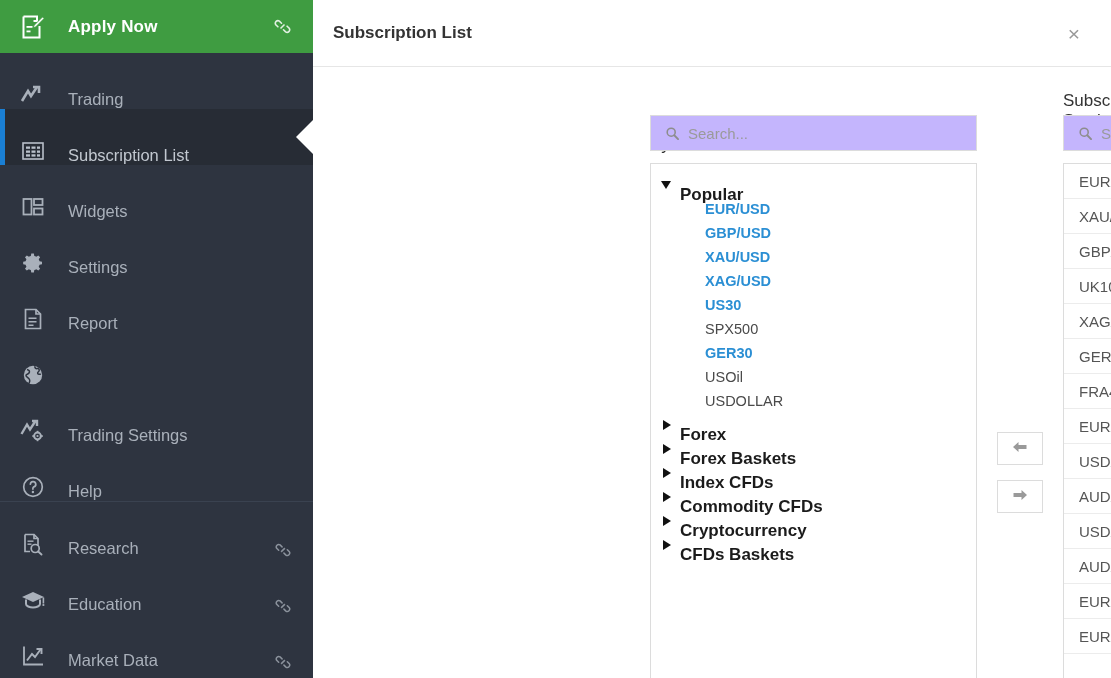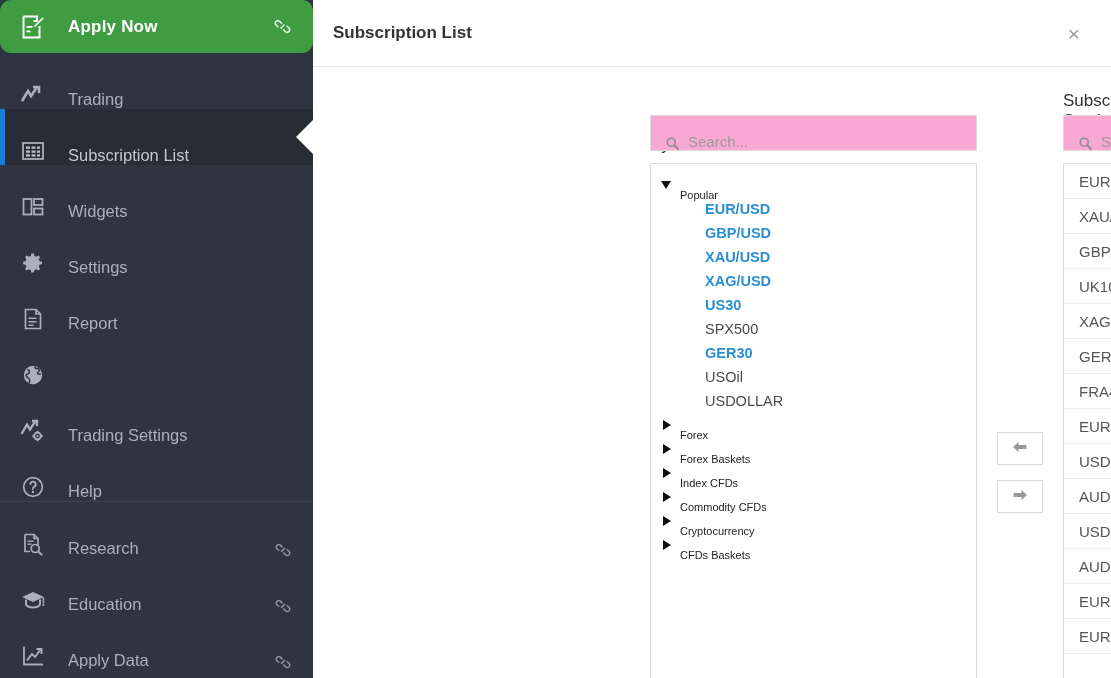--- a/index.html
+++ b/index.html
@@ -31,21 +31,20 @@
     overflow: hidden;
   }
   .apply-now {
     position: relative;
     height: 53px;
     background: #3f9c41;
     display: flex;
     align-items: center;
     padding: 0 22px 0 18px;
     box-sizing: border-box;
-    border-radius: 11px;
   }
   .apply-now .an-icon {
     width: 30px;
     height: 30px;
     flex: 0 0 30px;
     display: flex;
     align-items: center;
     justify-content: center;
   }
   .apply-now .an-label {
@@ -159,24 +158,24 @@
     font-size: 17px;
     color: #333333;
     top: 24px;
   }
 
   .search-box {
     position: absolute;
     top: 48px;
     height: 36px;
     border: 1px solid #dcdcdc;
-    background: #f9a8d4;
-    box-sizing: border-box;
-    display: flex;
-    align-items: flex-end;
+    background: #c4b5fd;
+    box-sizing: border-box;
+    display: flex;
+    align-items: center;
     padding-left: 14px;
   }
   .search-box .s-icon {
     width: 14px; height: 14px;
     flex: 0 0 14px;
     display: flex; align-items: center; justify-content: center;
     margin-right: 9px;
   }
   .search-box input {
     border: none;
@@ -224,22 +223,22 @@
   }
   .tri-down {
     width: 0; height: 0;
     border-left: 5px solid transparent;
     border-right: 5px solid transparent;
     border-top: 8px solid #111111;
     position: relative;
     left: -1px;
   }
   .tree-node .t-label {
-    font-size: 11px;
-    font-weight: normal;
+    font-size: 17px;
+    font-weight: bold;
     color: #1b1b1b;
     margin-top: 19px;
   }
   .tree-leaf {
     height: 24px;
     display: flex;
     align-items: center;
     padding-left: 54px;
     font-size: 14.5px;
     cursor: pointer;
@@ -474,21 +473,21 @@
     </div>
 
     <div class="nav-item">
       <span class="n-icon">
         <svg width="24" height="24" viewBox="0 0 24 24">
           <path d="M3 2.5 V20.5 H22" fill="none" stroke="#a9b0ba" stroke-width="1.8"></path>
           <path d="M6 16.5 L11 10 L14 13 L19.5 5.5" fill="none" stroke="#a9b0ba" stroke-width="1.9"></path>
           <path d="M15.5 5 L20.5 5 L20.5 10" fill="none" stroke="#a9b0ba" stroke-width="1.9"></path>
         </svg>
       </span>
-      <span class="n-label">Apply Data</span>
+      <span class="n-label">Market Data</span>
       <span class="n-link">
         <svg width="16" height="16" viewBox="0 0 17 17">
           <path d="M6.5 10.5 L10.5 6.5" stroke="#8b929c" stroke-width="1.6" fill="none"></path>
           <path d="M9.5 11.8 L11.6 13.9 a2.6 2.6 0 0 0 3.6-3.6 L13.1 8.2" stroke="#8b929c" stroke-width="1.6" fill="none" stroke-linecap="round"></path>
           <path d="M7.5 5.2 L5.4 3.1 a2.6 2.6 0 0 0 -3.6 3.6 L3.9 8.8" stroke="#8b929c" stroke-width="1.6" fill="none" stroke-linecap="round"></path>
         </svg>
       </span>
     </div>
 
   </div>

